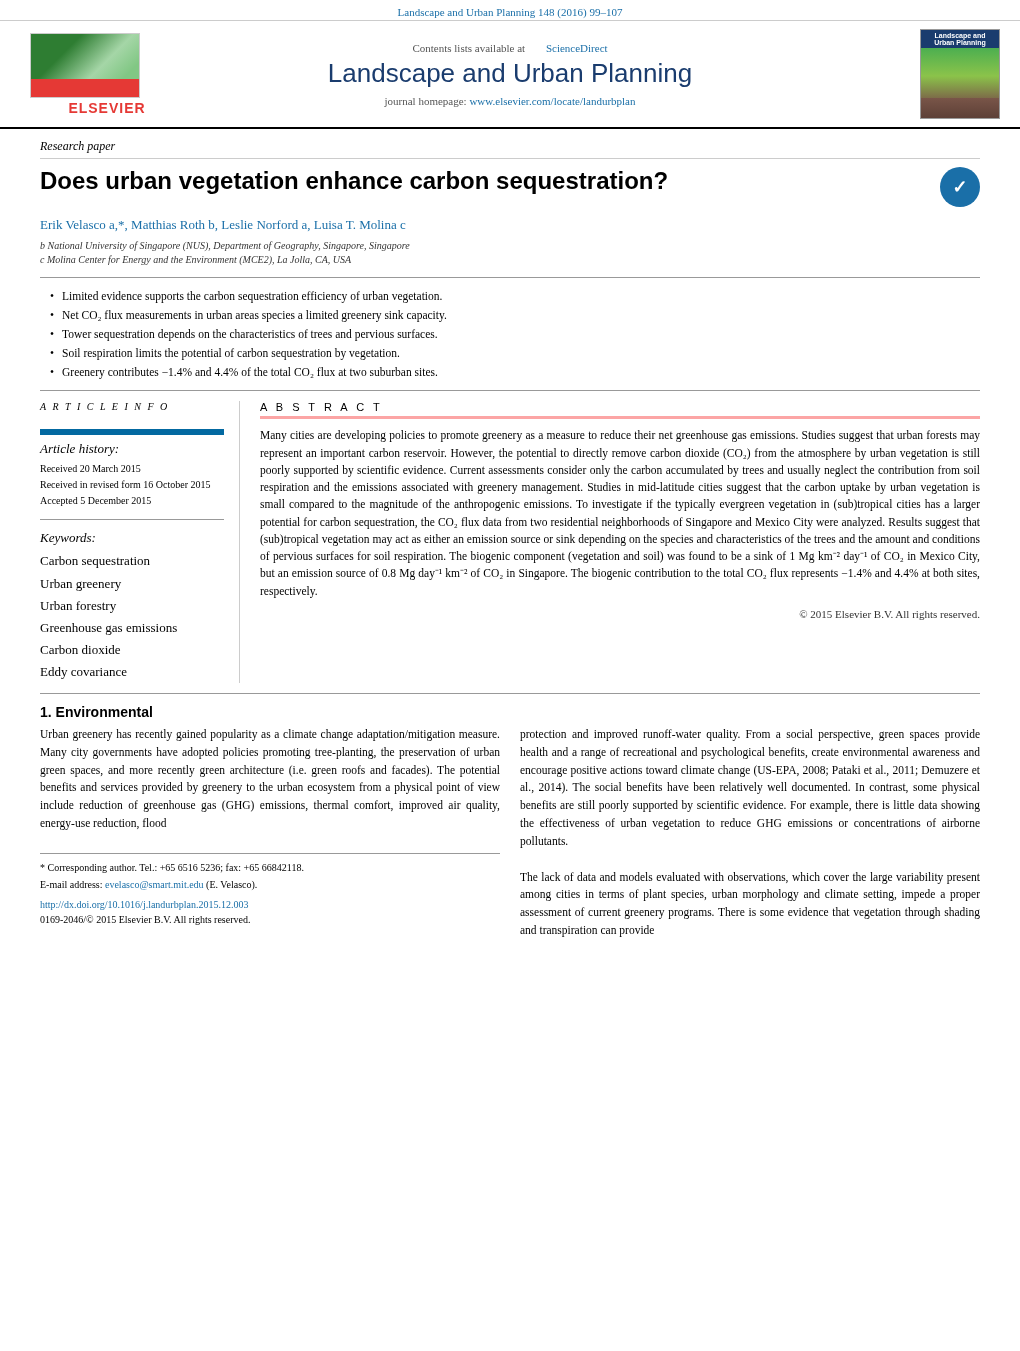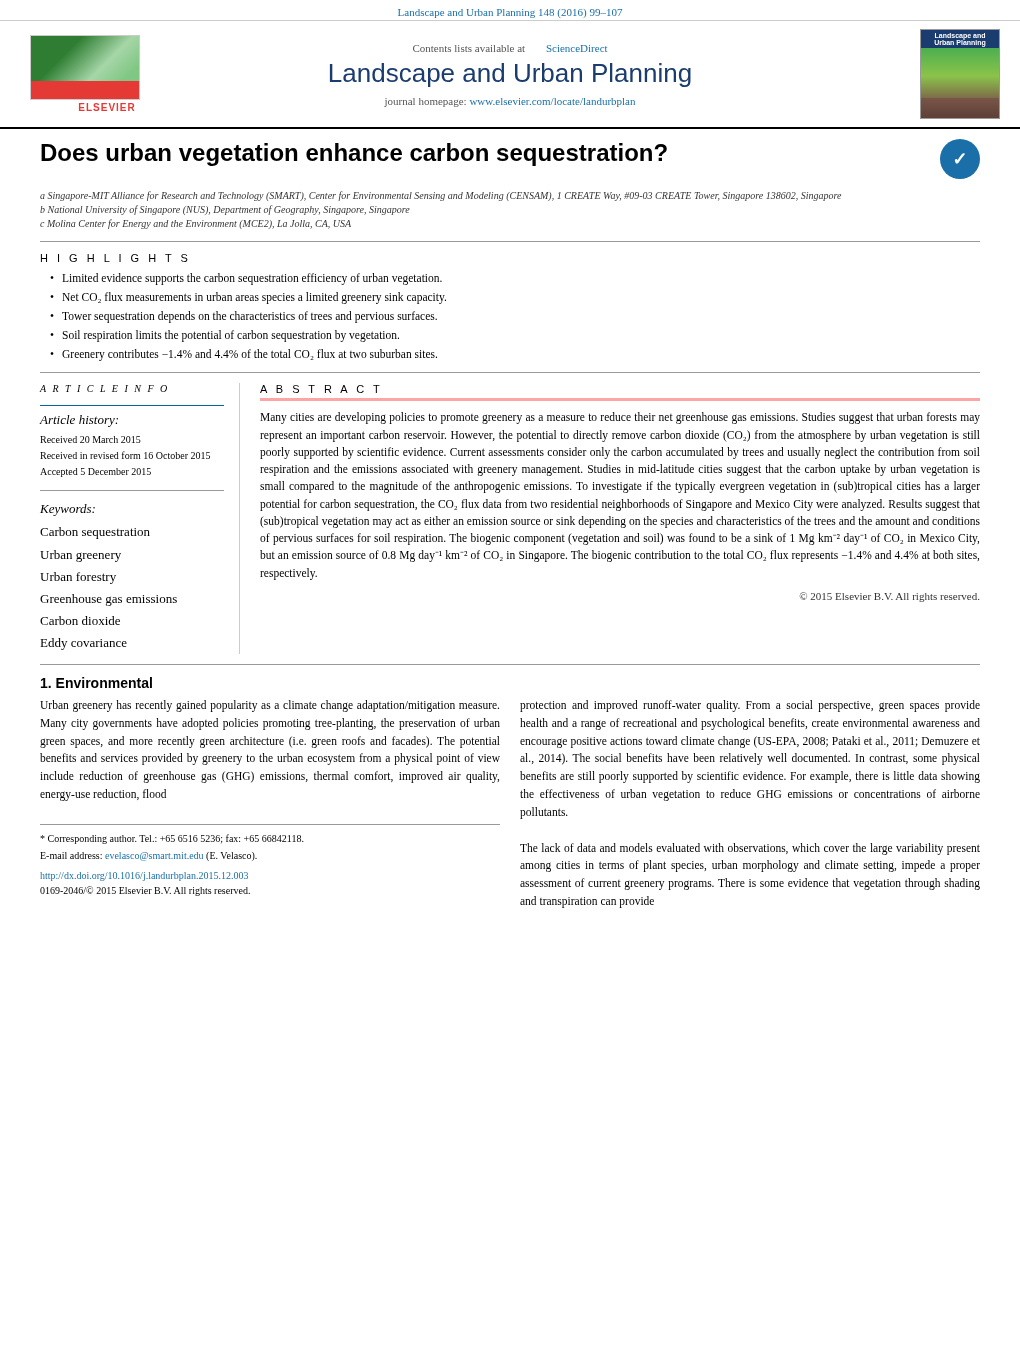--- a/index.html
+++ b/index.html
@@ -46,21 +46,21 @@
     .logo-box::before {
       content: '';
       position: absolute;
       bottom: 0;
       left: 0;
       right: 0;
       height: 18px;
       background: #e53935;
     }
     .logo-text-elsevier {
-      font-size: 10px;
+      font-size: 14px;
       font-weight: bold;
       color: #e53935;
       letter-spacing: 1px;
       margin-top: 2px;
       font-family: Arial, sans-serif;
       margin-left: 44px;
     }
     .header-center {
       flex: 1;
       text-align: center;
@@ -222,22 +222,22 @@
       border-right: 1px solid #ccc;
       padding-right: 15px;
     }
     .info-label {
       font-size: 10px;
       letter-spacing: 2px;
       text-transform: uppercase;
       font-style: italic;
       color: #000;
       margin-bottom: 6px;
-      border-bottom: 1px solid #0369a1;
-      padding-bottom: 11px;
+      border-bottom: 6px solid #0369a1;
+      padding-bottom: 17px;
     }
     .info-sub-label {
       font-size: 13px;
       font-style: italic;
       color: #000;
       margin-bottom: 4px;
       margin-top: 6px;
     }
     .info-dates {
       font-size: 10px;
@@ -342,37 +342,39 @@
   <div class="header-right">
     <div class="journal-thumb">
       <div class="thumb-top">Landscape and<br>Urban Planning</div>
       <div class="thumb-img"></div>
     </div>
   </div>
 </div>
 
 <div class="main-content">
 
+  <div class="article-type">Research paper</div>
 
   <div class="article-title-row">
     <div class="article-title">Does urban vegetation enhance carbon sequestration?</div>
     <div class="crossmark">✓</div>
   </div>
 
+  <div class="authors">
+    <span>Erik Velasco a,*, Matthias Roth b, Leslie Norford a, Luisa T. Molina c</span>
+  </div>
 
   <div class="affiliations">
-    <div>a Singapore-MIT Alliance for Research and Technology (SMART), Center for Environmental Sensing and Modeling (CENSAM), 1 CREATE Way, #09-03 CREATE Tower, Singapore 138602, Singapore</div>
     <div>b National University of Singapore (NUS), Department of Geography, Singapore, Singapore</div>
     <div>c Molina Center for Energy and the Environment (MCE2), La Jolla, CA, USA</div>
   </div>
 
   <hr class="divider">
 
   <div class="highlights-section">
-    <div class="section-header">H I G H L I G H T S</div>
     <ul class="highlights-list">
       <li>Limited evidence supports the carbon sequestration efficiency of urban vegetation.</li>
       <li>Net CO₂ flux measurements in urban areas species a limited greenery sink capacity.</li>
       <li>Tower sequestration depends on the characteristics of trees and pervious surfaces.</li>
       <li>Soil respiration limits the potential of carbon sequestration by vegetation.</li>
       <li>Greenery contributes −1.4% and 4.4% of the total CO₂ flux at two suburban sites.</li>
     </ul>
   </div>
 
   <hr class="divider">

